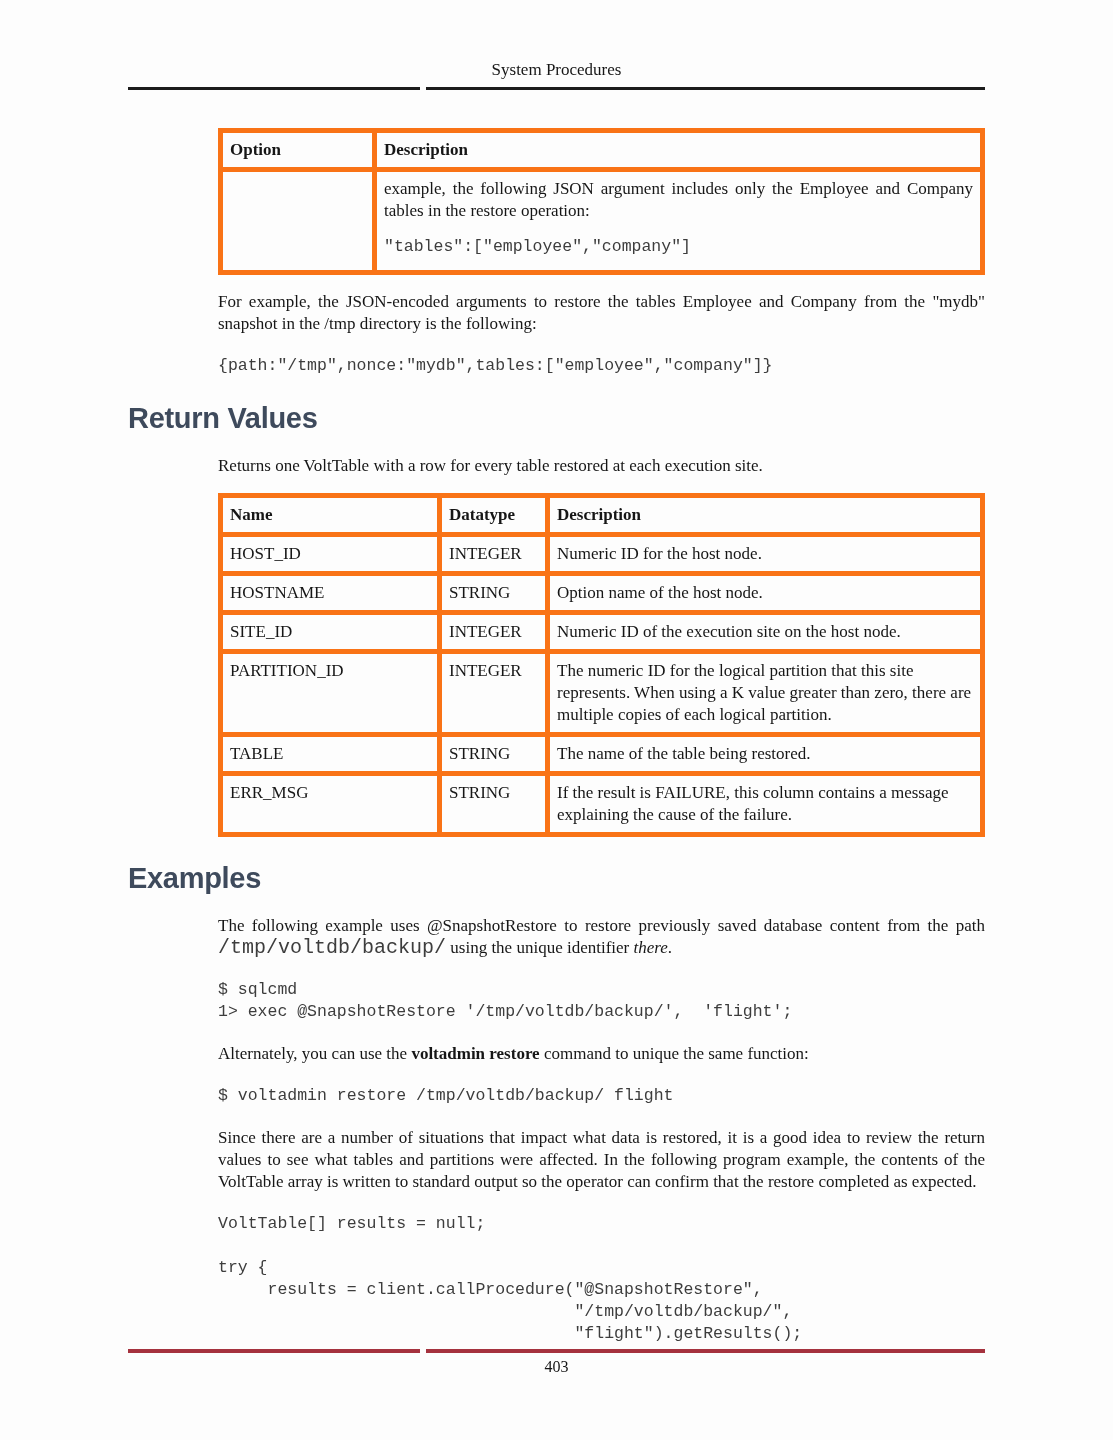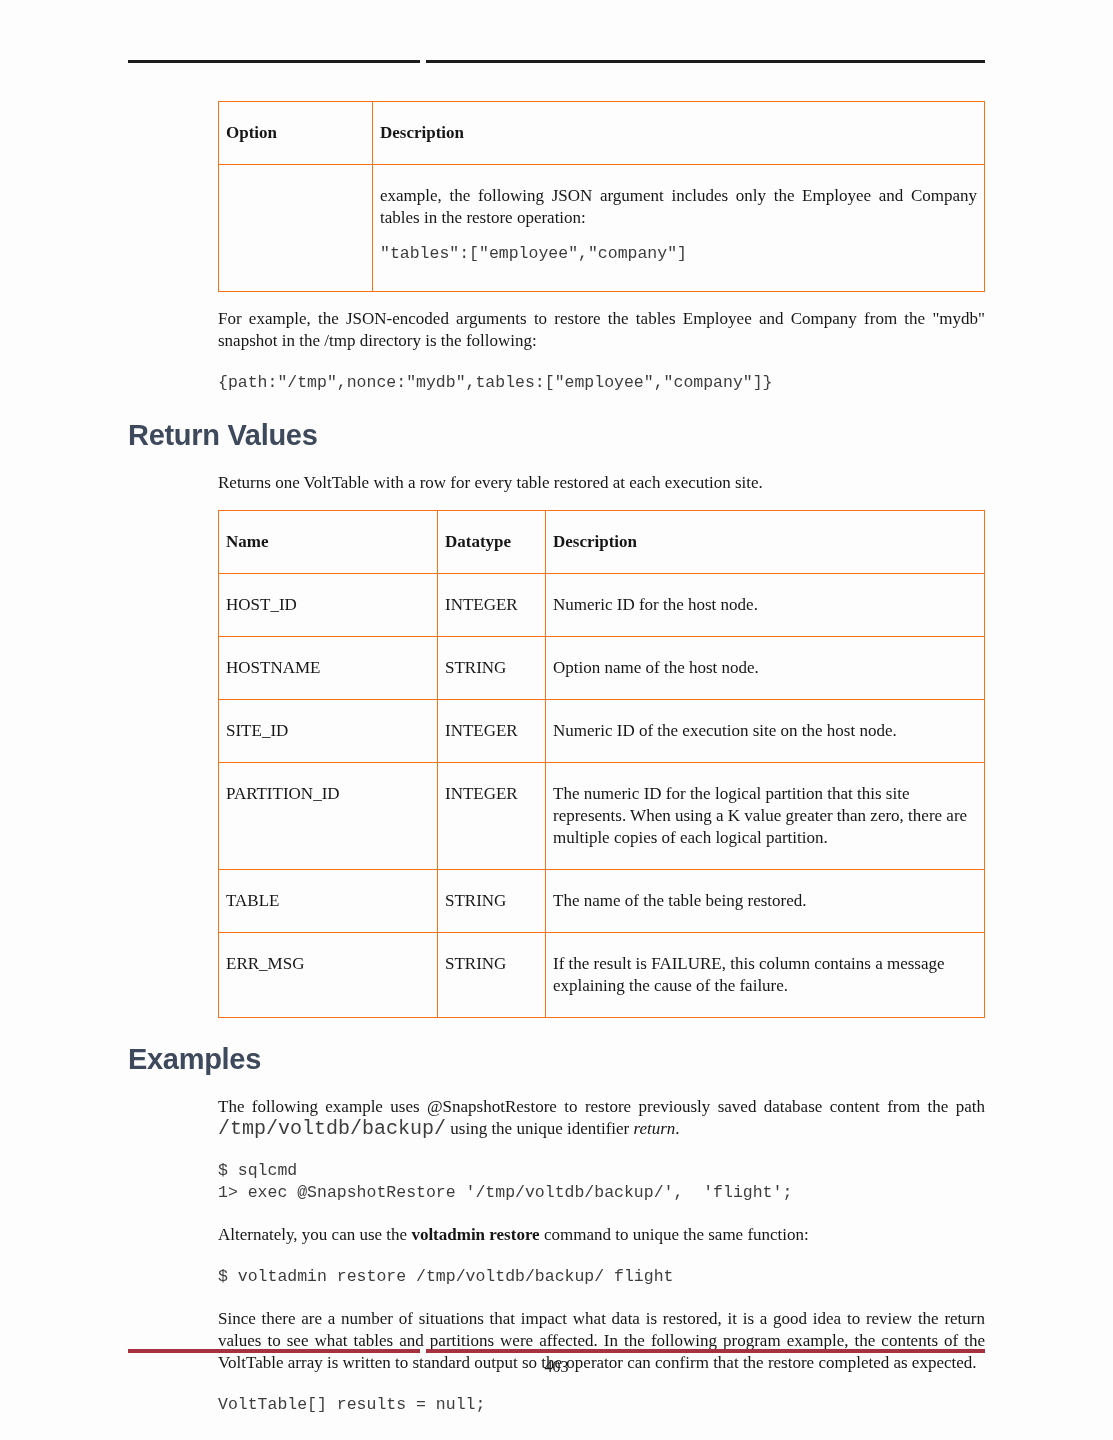--- a/index.html
+++ b/index.html
@@ -63,22 +63,22 @@
   }
   
   table.doc-table {
     width: 767px;
     margin-left: 90px;
     border-collapse: collapse;
     font-size: 17px;
     line-height: 22px;
   }
   table.doc-table th, table.doc-table td {
-    border: 1px solid #f97316;
-    padding: 20px 7px;
+    border: 5px solid #f97316;
+    padding: 6px 7px;
     vertical-align: top;
     text-align: left;
   }
   table.doc-table th { font-weight: bold; }
   td.cell-justify { text-align: justify; }
   .option-table { margin-top: 38px; }
   .option-table .col-option { width: 154px; }
   td .cell-para { margin: 0 0 14px 0; text-align: justify; }
   td .cell-code {
     margin: 8px 0 6px 0;
@@ -88,20 +88,21 @@
     white-space: pre;
   }
   .rv-table .col-name { width: 219px; }
   .rv-table .col-datatype { width: 108px; }
 </style>
 </head>
 <body>
 
 <div class="page">
 
+  <div class="header-title">System Procedures</div>
   <div class="rule header-rule">
     <div class="seg-left"></div>
     <div class="seg-right"></div>
   </div>
 
   <table class="doc-table option-table">
     <colgroup>
         <col class="col-option">
         <col>
       </colgroup>
@@ -170,21 +171,21 @@
       <tr>
         <td>ERR_MSG</td>
         <td>STRING</td>
         <td class="cell-justify">If the result is FAILURE, this column contains a message explaining the cause of the failure.</td>
       </tr>
     </tbody>
   </table>
 
   <h1 class="section-heading">Examples</h1>
 
-  <p class="body-text"><span>The following example uses @SnapshotRestore to restore previously saved database content from the path </span><span class="inline-mono">/tmp/voltdb/backup/</span><span> using the unique identifier </span><span class="inline-italic">return</span><span>.</span></p>
+  <p class="body-text"><span>The following example uses @SnapshotRestore to restore previously saved database content from the path </span><span class="inline-mono">/tmp/voltdb/backup/</span><span> using the unique identifier </span><span class="inline-italic">there</span><span>.</span></p>
 
   <pre class="code-block">$ sqlcmd
 1&gt; exec @SnapshotRestore '/tmp/voltdb/backup/',  'flight';</pre>
 
   <p class="body-text"><span>Alternately, you can use the </span><span class="inline-bold">voltadmin restore</span><span> command to unique the same function:</span></p>
 
   <pre class="code-block">$ voltadmin restore /tmp/voltdb/backup/ flight</pre>
 
   <p class="body-text">Since there are a number of situations that impact what data is restored, it is a good idea to review the return values to see what tables and partitions were affected. In the following program example, the contents of the VoltTable array is written to standard output so the operator can confirm that the restore completed as expected.</p>
 

